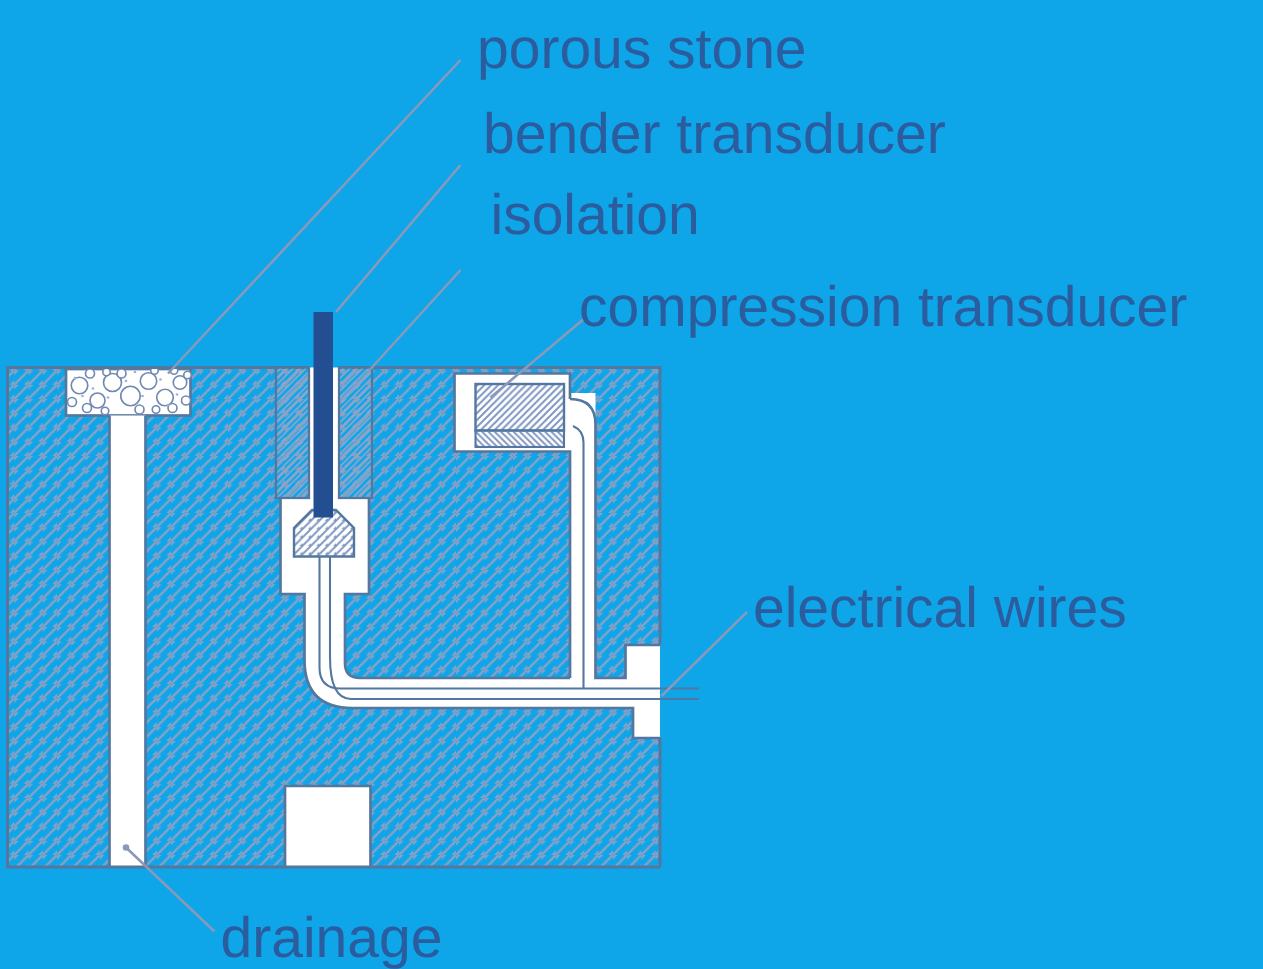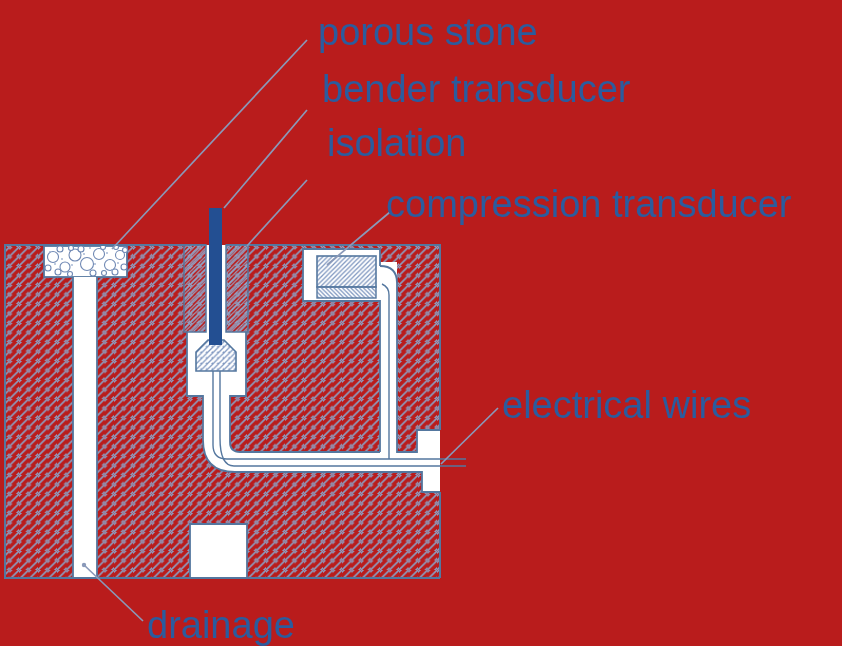--- a/index.html
+++ b/index.html
@@ -1,16 +1,16 @@
 <!DOCTYPE html>
 <html><head>
 <meta charset="utf-8">
 <style>
   html,body{margin:0;padding:0;background:#ffffff;}
-  .stage{position:relative;width:842px;height:646px;background:#b91c1c;overflow:hidden;
+  .stage{position:relative;width:842px;height:646px;background:#0ea5e9;overflow:hidden;
          font-family:"Liberation Sans", sans-serif;}
   svg{position:absolute;left:0;top:0;}
   text.diagram-label{font-family:"Liberation Sans", sans-serif;font-size:38px;letter-spacing:0px;}
 </style>
 </head>
 <body>
 
 <div class="stage">
 <svg width="842" height="646" viewBox="0 0 842 646">
   <defs>

